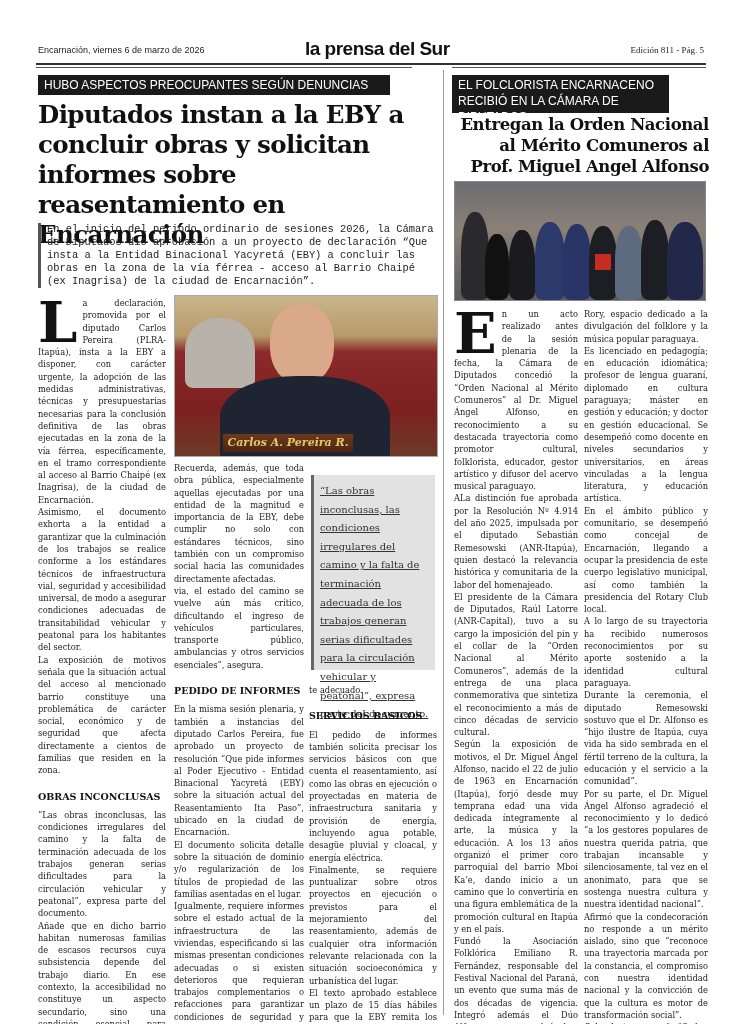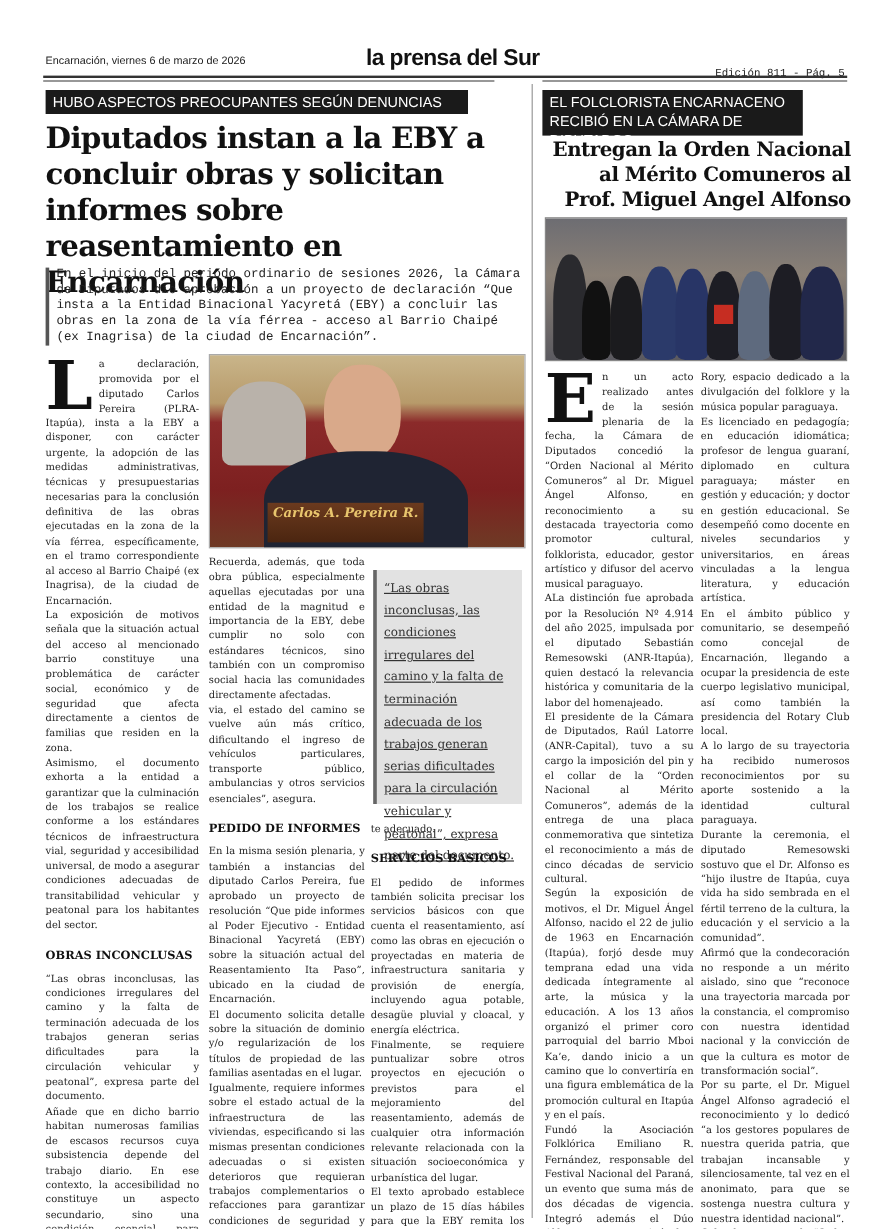--- a/index.html
+++ b/index.html
@@ -1,60 +1,60 @@
 <!DOCTYPE html>
 <html><head>
 <meta charset="utf-8">
 <style>
   html,body{margin:0;padding:0;background:#fff;}
   body{width:730px;height:1024px;position:relative;overflow:hidden;font-family:"DejaVu Serif",serif;color:#222;}
   .abs{position:absolute;}
   .hdr-left{left:38px;top:45px;font-family:"Liberation Sans",sans-serif;font-size:9px;color:#222;}
-  .hdr-right{right:26px;top:56px;font-family:Liberation Mono, monospace;font-size:9px;color:#222;}
+  .hdr-right{right:26px;top:45px;font-family:Liberation Serif, serif;font-size:9px;color:#222;}
   .masthead{left:305px;top:38px;font-family:"Liberation Sans",sans-serif;font-weight:bold;font-size:19px;letter-spacing:-0.5px;color:#111;}
   .rule1{left:36px;top:63px;width:670px;height:2px;background:#333;}
   .rule2{left:36px;top:67px;width:376px;height:1px;background:#555;}
   .rule3{left:452px;top:67px;width:254px;height:1px;background:#555;}
   .vrule{left:443px;top:70px;width:1px;height:945px;background:#999;}
   .kicker{background:#1a1a1a;color:#fff;font-family:"Liberation Sans",sans-serif;font-size:12px;line-height:16px;padding:2px 6px;box-sizing:border-box;}
   .k1{left:38px;top:75px;width:352px;height:20px;}
   .k2{left:452px;top:75px;width:217px;height:38px;}
   .h1{left:38px;top:100px;width:400px;font-family:"DejaVu Serif",serif;font-weight:bold;font-size:24.5px;line-height:30px;color:#111;letter-spacing:-0.6px;}
   .h2{left:454px;top:114px;width:255px;font-family:"DejaVu Serif",serif;font-weight:bold;font-size:16.5px;line-height:21px;color:#111;letter-spacing:-0.4px;text-align:right;}
   .lead{left:38px;top:223px;width:400px;border-left:3px solid #555;padding-left:6px;font-family:Liberation Mono, monospace;font-size:10.4px;line-height:13px;color:#222;box-sizing:border-box;}
   .col{font-family:"DejaVu Serif",serif;font-size:8.3px;line-height:12.3px;text-align:justify;color:#222;}
   .col p{margin:0;}
   .col h4{margin:14px 0 6px;font-size:9.5px;font-weight:bold;color:#111;}
   .drop{float:left;font-size:56px;line-height:46px;font-weight:bold;margin:2px 5px 0 0;color:#111;}
   .photo1{left:174px;top:295px;width:262px;height:160px;border:1px solid #aaa;overflow:hidden;background:linear-gradient(180deg,#c9b58a 0%,#b79a6a 25%,#8b2a2a 35%,#7d2020 70%,#6e3a25 100%);}
   .photo2{left:454px;top:181px;width:250px;height:118px;overflow:hidden;background:linear-gradient(180deg,#6d6d72 0%,#8a8076 40%,#5b5a60 100%);border:1px solid #888;}
   .person{position:absolute;border-radius:45% 45% 8px 8px;}
   .pullquote{left:311px;top:475px;width:124px;height:195px;background:#e2e2e2;border-left:3px solid #666;padding:7px 6px;box-sizing:border-box;font-family:"DejaVu Serif",serif;font-size:10px;line-height:18.6px;color:#333;text-decoration:underline;}
-  .caption-plate{position:absolute;left:48px;bottom:4px;width:130px;height:33px;background:linear-gradient(#6b3a1e,#4b2510);color:#e8c56d;font-style:italic;font-weight:bold;font-size:11px;text-align:center;line-height:18px;font-family:"DejaVu Serif",serif;}
+  .caption-plate{position:absolute;left:48px;bottom:4px;width:130px;height:18px;background:linear-gradient(#6b3a1e,#4b2510);color:#e8c56d;font-style:italic;font-weight:bold;font-size:11px;text-align:center;line-height:18px;font-family:"DejaVu Serif",serif;}
 </style>
 </head>
 <body>
 
 <div class="abs hdr-left">Encarnación, viernes 6 de marzo de 2026</div>
 <div class="abs masthead">la prensa del Sur</div>
 <div class="abs hdr-right">Edición 811 - Pág. 5</div>
 <div class="abs rule1"></div>
 <div class="abs rule2"></div>
 <div class="abs rule3"></div>
 <div class="abs vrule"></div>
 
 <div class="abs kicker k1">HUBO ASPECTOS PREOCUPANTES SEGÚN DENUNCIAS</div>
 <div class="abs h1">Diputados instan a la EBY a concluir obras y solicitan informes sobre reasentamiento en Encarnación</div>
 <div class="abs lead">En el inicio del periodo ordinario de sesiones 2026, la Cámara de Diputados dio aprobación a un proyecto de declaración “Que insta a la Entidad Binacional Yacyretá (EBY) a concluir las obras en la zona de la vía férrea - acceso al Barrio Chaipé (ex Inagrisa) de la ciudad de Encarnación”.</div>
 
 <div class="abs col" style="left:38px;top:297px;width:128px;">
   <span class="drop">L</span>
   <p>a declaración, promovida por el diputado Carlos Pereira (PLRA-Itapúa), insta a la EBY a disponer, con carácter urgente, la adopción de las medidas administrativas, técnicas y presupuestarias necesarias para la conclusión definitiva de las obras ejecutadas en la zona de la vía férrea, específicamente, en el tramo correspondiente al acceso al Barrio Chaipé (ex Inagrisa), de la ciudad de Encarnación.</p>
+  <p>Asimismo, el documento exhorta a la entidad a garantizar que la culminación de los trabajos se realice conforme a los estándares técnicos de infraestructura vial, seguridad y accesibilidad universal, de modo a asegurar condiciones adecuadas de transitabilidad vehicular y peatonal para los habitantes del sector.</p>
   <p>La exposición de motivos señala que la situación actual del acceso al mencionado barrio constituye una problemática de carácter social, económico y de seguridad que afecta directamente a cientos de familias que residen en la zona.</p>
-  <p>Asimismo, el documento exhorta a la entidad a garantizar que la culminación de los trabajos se realice conforme a los estándares técnicos de infraestructura vial, seguridad y accesibilidad universal, de modo a asegurar condiciones adecuadas de transitabilidad vehicular y peatonal para los habitantes del sector.</p>
   <h4>OBRAS INCONCLUSAS</h4>
   <p>“Las obras inconclusas, las condiciones irregulares del camino y la falta de terminación adecuada de los trabajos generan serias dificultades para la circulación vehicular y peatonal”, expresa parte del documento.</p>
   <p>Añade que en dicho barrio habitan numerosas familias de escasos recursos cuya subsistencia depende del trabajo diario. En ese contexto, la accesibilidad no constituye un aspecto secundario, sino una condición esencial para trasladarse a los lugares de trabajo, asistir a centros educativos o acceder a servicios de salud.</p>
 
 </div>
 
 <div class="abs photo1">
   <div class="person" style="left:10px;top:22px;width:70px;height:70px;background:#b9b2aa;"></div>
   <div class="person" style="left:95px;top:8px;width:64px;height:80px;background:#d9a98a;border-radius:45%;"></div>
   <div class="person" style="left:45px;top:80px;width:170px;height:90px;background:#1f2433;"></div>
@@ -105,16 +105,16 @@
   <p>Fundó la Asociación Folklórica Emiliano R. Fernández, responsable del Festival Nacional del Paraná, un evento que suma más de dos décadas de vigencia. Integró además el Dúo Alfonso - Arévalos, obteniendo primeros premios en importantes festivales nacionales.</p>
 
 </div>
 
 <div class="abs col" style="left:584px;top:308px;width:124px;">
   <p>Rory, espacio dedicado a la divulgación del folklore y la música popular paraguaya.</p>
   <p>Es licenciado en pedagogía; en educación idiomática; profesor de lengua guaraní, diplomado en cultura paraguaya; máster en gestión y educación; y doctor en gestión educacional. Se desempeñó como docente en niveles secundarios y universitarios, en áreas vinculadas a la lengua literatura, y educación artística.</p>
   <p>En el ámbito público y comunitario, se desempeñó como concejal de Encarnación, llegando a ocupar la presidencia de este cuerpo legislativo municipal, así como también la presidencia del Rotary Club local.</p>
   <p>A lo largo de su trayectoria ha recibido numerosos reconocimientos por su aporte sostenido a la identidad cultural paraguaya.</p>
   <p>Durante la ceremonia, el diputado Remesowski sostuvo que el Dr. Alfonso es “hijo ilustre de Itapúa, cuya vida ha sido sembrada en el fértil terreno de la cultura, la educación y el servicio a la comunidad”.</p>
+  <p>Por su parte, el Dr. Miguel Ángel Alfonso agradeció el reconocimiento y lo dedicó “a los gestores populares de nuestra querida patria, que trabajan incansable y silenciosamente, tal vez en el anonimato, para que se sostenga nuestra cultura y nuestra identidad nacional”.</p>
   <p>Afirmó que la condecoración no responde a un mérito aislado, sino que “reconoce una trayectoria marcada por la constancia, el compromiso con nuestra identidad nacional y la convicción de que la cultura es motor de transformación social”.</p>
-  <p>Por su parte, el Dr. Miguel Ángel Alfonso agradeció el reconocimiento y lo dedicó “a los gestores populares de nuestra querida patria, que trabajan incansable y silenciosamente, tal vez en el anonimato, para que se sostenga nuestra cultura y nuestra identidad nacional”.</p>
   <p>Cabe destacar que la “Orden Nacional al Mérito Comuneros” constituye la más alta distinción otorgada por esta cámara, a ciudadanos nacionales o extranjeros que hayan prestado servicios relevantes para el país, en diversos ámbitos.</p>
 </div>
 
 </body></html>

